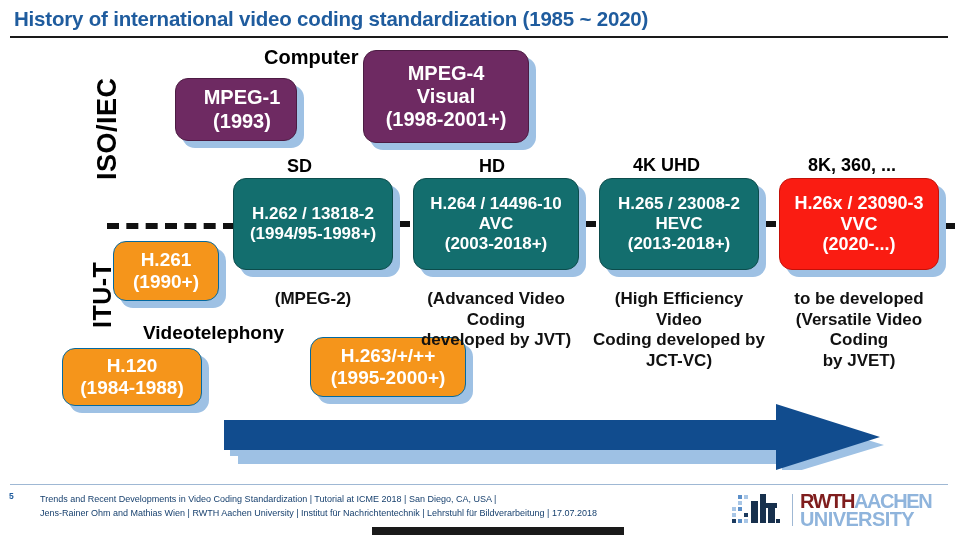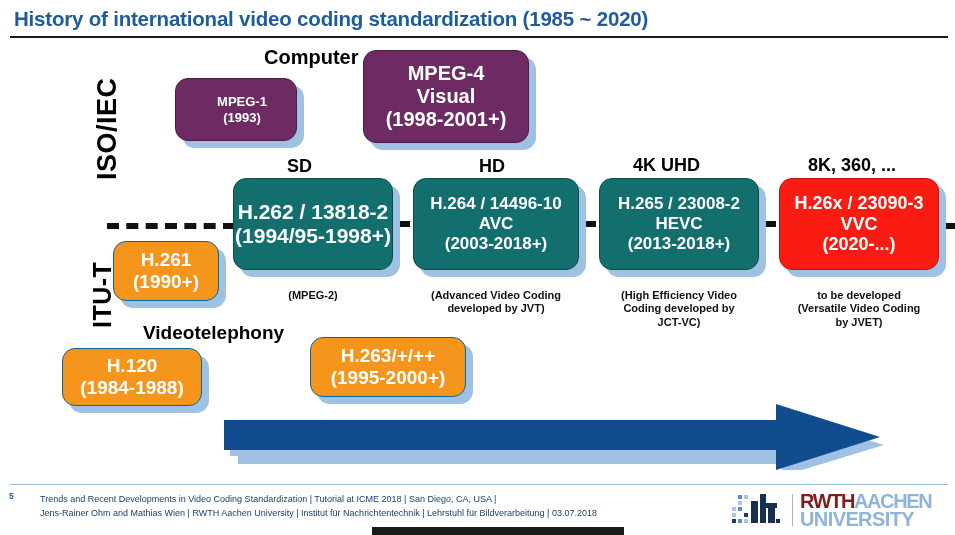--- a/index.html
+++ b/index.html
@@ -107,34 +107,34 @@
     line-height: 1.16;
     box-sizing: border-box;
   }
   .box .line { display: block; white-space: nowrap; }
   .box.purple { background: #6E2A62; border: 1px solid #4c1c43; }
   .box.teal   { background: #136E6E; border: 1px solid #0c4c4c; }
   .box.orange { background: #F5951B; border: 1px solid #0369a1; }
   .box.red    { background: #FA1C12; border: 1px solid #c31109; }
 
   
-  #box-mpeg1    { left: 175px; top: 78px;  width: 122px; height: 63px;  font-size: 13px; padding-left: 12px; }
+  #box-mpeg1    { left: 175px; top: 78px;  width: 122px; height: 63px;  font-size: 20px; padding-left: 12px; }
   #box-mpeg4    { left: 363px; top: 50px;  width: 166px; height: 93px;  font-size: 20px; }
-  #box-h262     { left: 233px; top: 178px; width: 160px; height: 92px;  font-size: 21px; }
+  #box-h262     { left: 233px; top: 178px; width: 160px; height: 92px;  font-size: 17px; }
   #box-h264     { left: 413px; top: 178px; width: 166px; height: 92px;  font-size: 17px; }
   #box-h265     { left: 599px; top: 178px; width: 160px; height: 92px;  font-size: 17px; }
   #box-h26x     { left: 779px; top: 178px; width: 160px; height: 92px;  font-size: 18px; }
   #box-h261     { left: 113px; top: 241px; width: 106px; height: 60px;  font-size: 19px; }
   #box-h120     { left: 62px;  top: 348px; width: 140px; height: 58px;  font-size: 19px; }
   #box-h263     { left: 310px; top: 337px; width: 156px; height: 60px;  font-size: 19px; }
 
   
   .caption {
     position: absolute;
-    font-size: 11px;
+    font-size: 17px;
     font-weight: bold;
     color: #111111;
     text-align: center;
     line-height: 1.22;
   }
   #cap-mpeg2 { left: 233px; top: 289px; width: 160px; }
   #cap-avc   { left: 406px; top: 289px; width: 180px; }
   #cap-hevc  { left: 592px; top: 289px; width: 174px; }
   #cap-vvc   { left: 772px; top: 289px; width: 174px; }
 
@@ -304,21 +304,21 @@
 
   <svg id="arrow" viewBox="0 0 672 72">
     <polygon points="10,28 10,58 18,58 18,66 562,66 562,78 664,47 562,16 562,28" fill="#9EC1E4"></polygon>
     <polygon points="4,22 4,52 556,52 556,72 660,39 556,6 556,22" fill="#114C8E"></polygon>
   </svg>
 
   <div id="footer-rule"></div>
   <div id="page-number">5</div>
   <div id="footer-text">
     <div>Trends and Recent Developments in Video Coding Standardization  |  Tutorial at ICME 2018  |  San Diego, CA, USA  |</div>
-    <div>Jens-Rainer Ohm and Mathias Wien  |  RWTH Aachen University  |  Institut für Nachrichtentechnik  |  Lehrstuhl für Bildverarbeitung  |  03.07.2018</div>
+    <div>Jens-Rainer Ohm and Mathias Wien  |  RWTH Aachen University  |  Institut für Nachrichtentechnik  |  Lehrstuhl für Bildverarbeitung  |  17.07.2018</div>
   </div>
   <div id="bottom-bar"></div>
 
   <svg id="logo-ient" viewBox="0 0 58 36">
     <rect x="8" y="3" width="4" height="4" fill="#5B8FC9"></rect>
     <rect x="14" y="3" width="4" height="4" fill="#A8C6E6"></rect>
     <rect x="8" y="9" width="4" height="4" fill="#A8C6E6"></rect>
     <rect x="2" y="15" width="4" height="4" fill="#A8C6E6"></rect>
     <rect x="8" y="15" width="4" height="4" fill="#5B8FC9"></rect>
     <rect x="2" y="21" width="4" height="4" fill="#A8C6E6"></rect>

